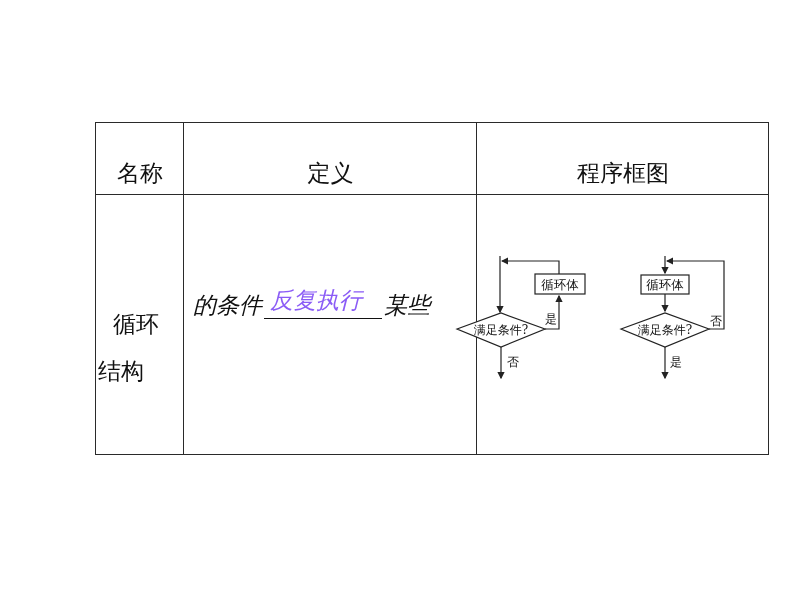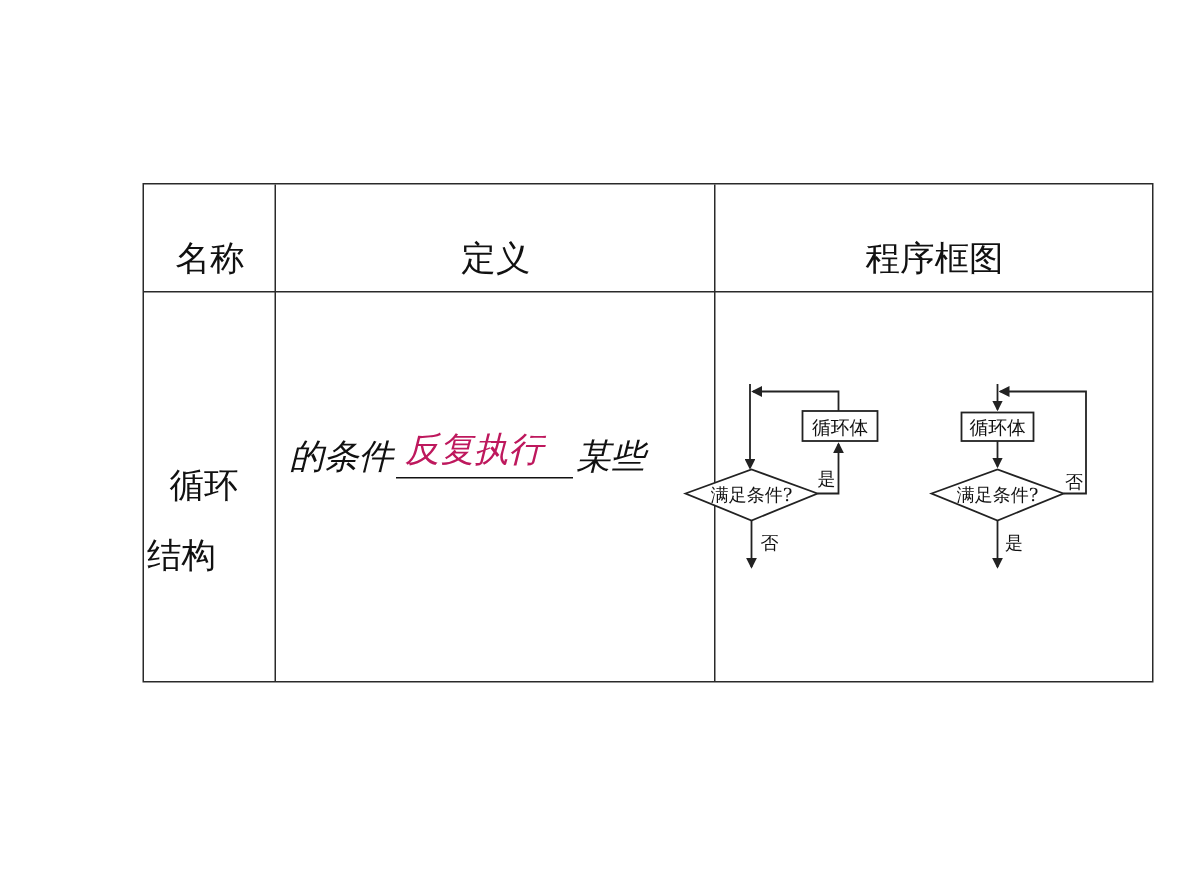--- a/index.html
+++ b/index.html
@@ -62,21 +62,21 @@
     width: 118px;
     height: 28px;
     border-bottom: 1.5px solid #111;
     vertical-align: bottom;
     margin: 0 2px;
   }
   .answer {
     position: absolute;
     left: 6px;
     bottom: 4px;
-    color: #be185d;
+    color: #8b5cf6;
     font-size: 23px;
     line-height: 28px;
   }
   .fc {
     position: absolute;
     left: 0;
     top: 0;
   }
   .fc text {
     font-family: "DejaVu Serif", "Liberation Serif", serif;

